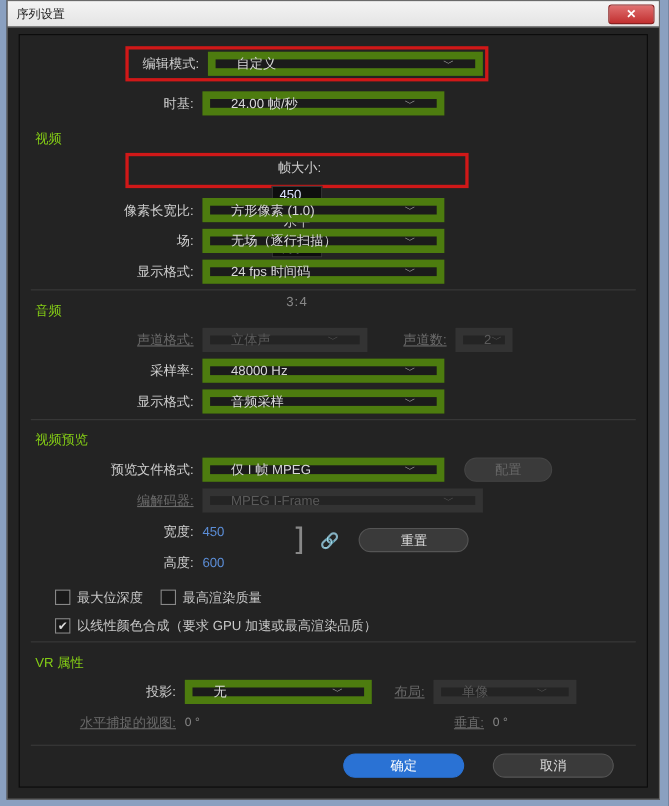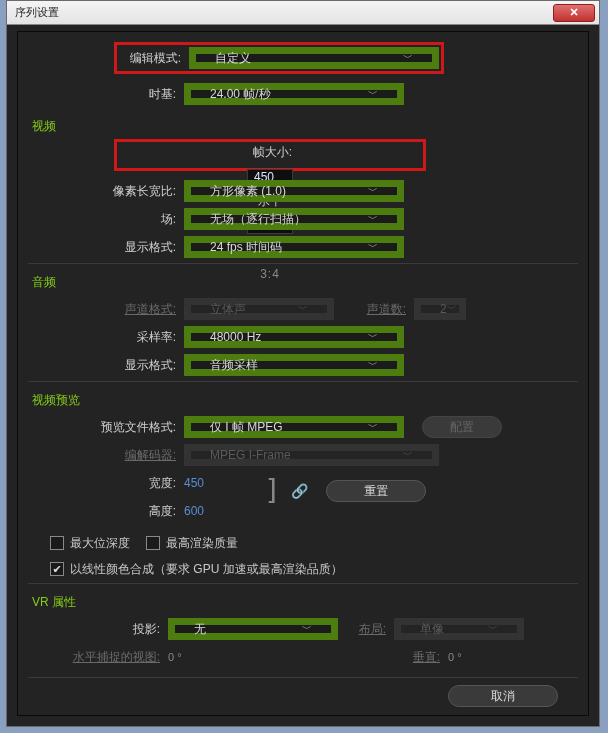--- a/index.html
+++ b/index.html
@@ -247,17 +247,18 @@
       <div class="lbl dim" style="width:140px;">水平捕捉的视图:</div>
       <span class="smalltxt"><span>0</span> <span>°</span></span>
       <div style="flex:1;"></div>
       <div class="lbl dim" style="width:56px;">垂直:</div>
       <span class="smalltxt" style="width:130px;"><span>0</span> <span>°</span></span>
     </div>
 
     <div class="hr" style="margin-top:6px;"></div>
 
     <div class="footer">
+      <div class="btn primary" style="width:110px;">确定</div>
       <div class="btn" style="width:110px;">取消</div>
     </div>
 
   </div>
 </div>
 
 </body></html>

